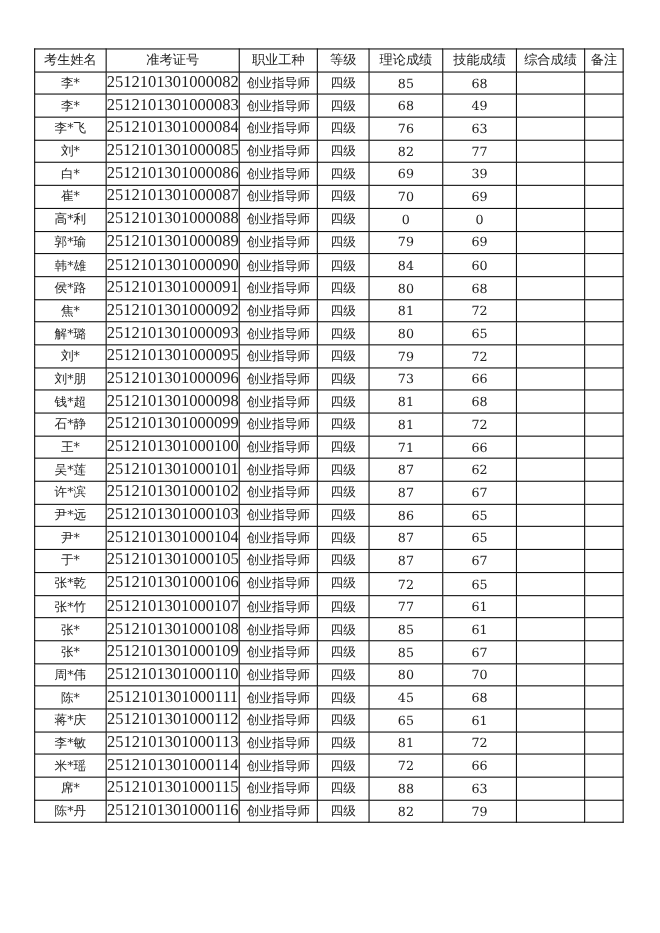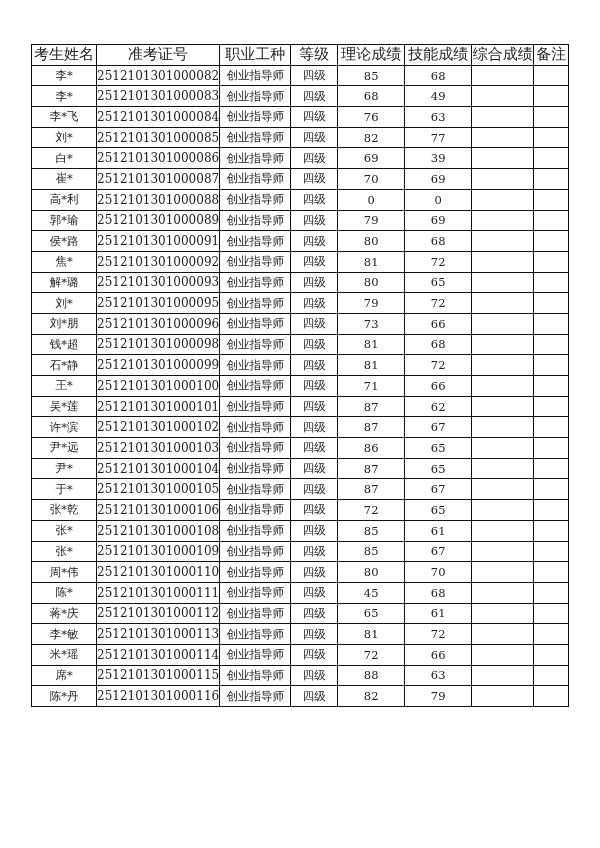--- a/index.html
+++ b/index.html
@@ -10,22 +10,22 @@
     font-family: "DejaVu Serif", "Liberation Serif", serif;
     font-size: 11.5px; color: #222;
     table-layout: fixed;
   }
   .sheet th, .sheet td {
     border: 1px solid #111;
     height: 19.7px; padding: 0; text-align: center;
     white-space: nowrap; overflow: hidden;
     font-weight: normal;
   }
-  .sheet th { font-size: 15px; }
-  .sheet td.id { font-size: 12px; }
+  .sheet th { font-size: 12px; }
+  .sheet td.id { font-size: 15px; font-family: Liberation Serif, serif; }
   .c0 { width: 65px; } .c1 { width: 110px; } .c2 { width: 71px; } .c3 { width: 47px; }
   .c4 { width: 67px; } .c5 { width: 67px; } .c6 { width: 62px; } .c7 { width: 35px; }
 </style>
 </head>
 <body>
 
 <table class="sheet">
   <colgroup>
     <col class="c0">
       <col class="c1">
@@ -123,20 +123,30 @@
         <td>郭*瑜</td>
         <td class="id">2512101301000089</td>
         <td>创业指导师</td>
         <td>四级</td>
         <td>79</td>
         <td>69</td>
         <td></td>
         <td></td>
       </tr>
       <tr>
+        <td>韩*雄</td>
+        <td class="id">2512101301000090</td>
+        <td>创业指导师</td>
+        <td>四级</td>
+        <td>84</td>
+        <td>60</td>
+        <td></td>
+        <td></td>
+      </tr>
+      <tr>
         <td>侯*路</td>
         <td class="id">2512101301000091</td>
         <td>创业指导师</td>
         <td>四级</td>
         <td>80</td>
         <td>68</td>
         <td></td>
         <td></td>
       </tr>
       <tr>
@@ -259,20 +269,30 @@
         <td></td>
         <td></td>
       </tr>
       <tr>
         <td>张*乾</td>
         <td class="id">2512101301000106</td>
         <td>创业指导师</td>
         <td>四级</td>
         <td>72</td>
         <td>65</td>
+        <td></td>
+        <td></td>
+      </tr>
+      <tr>
+        <td>张*竹</td>
+        <td class="id">2512101301000107</td>
+        <td>创业指导师</td>
+        <td>四级</td>
+        <td>77</td>
+        <td>61</td>
         <td></td>
         <td></td>
       </tr>
       <tr>
         <td>张*</td>
         <td class="id">2512101301000108</td>
         <td>创业指导师</td>
         <td>四级</td>
         <td>85</td>
         <td>61</td>

